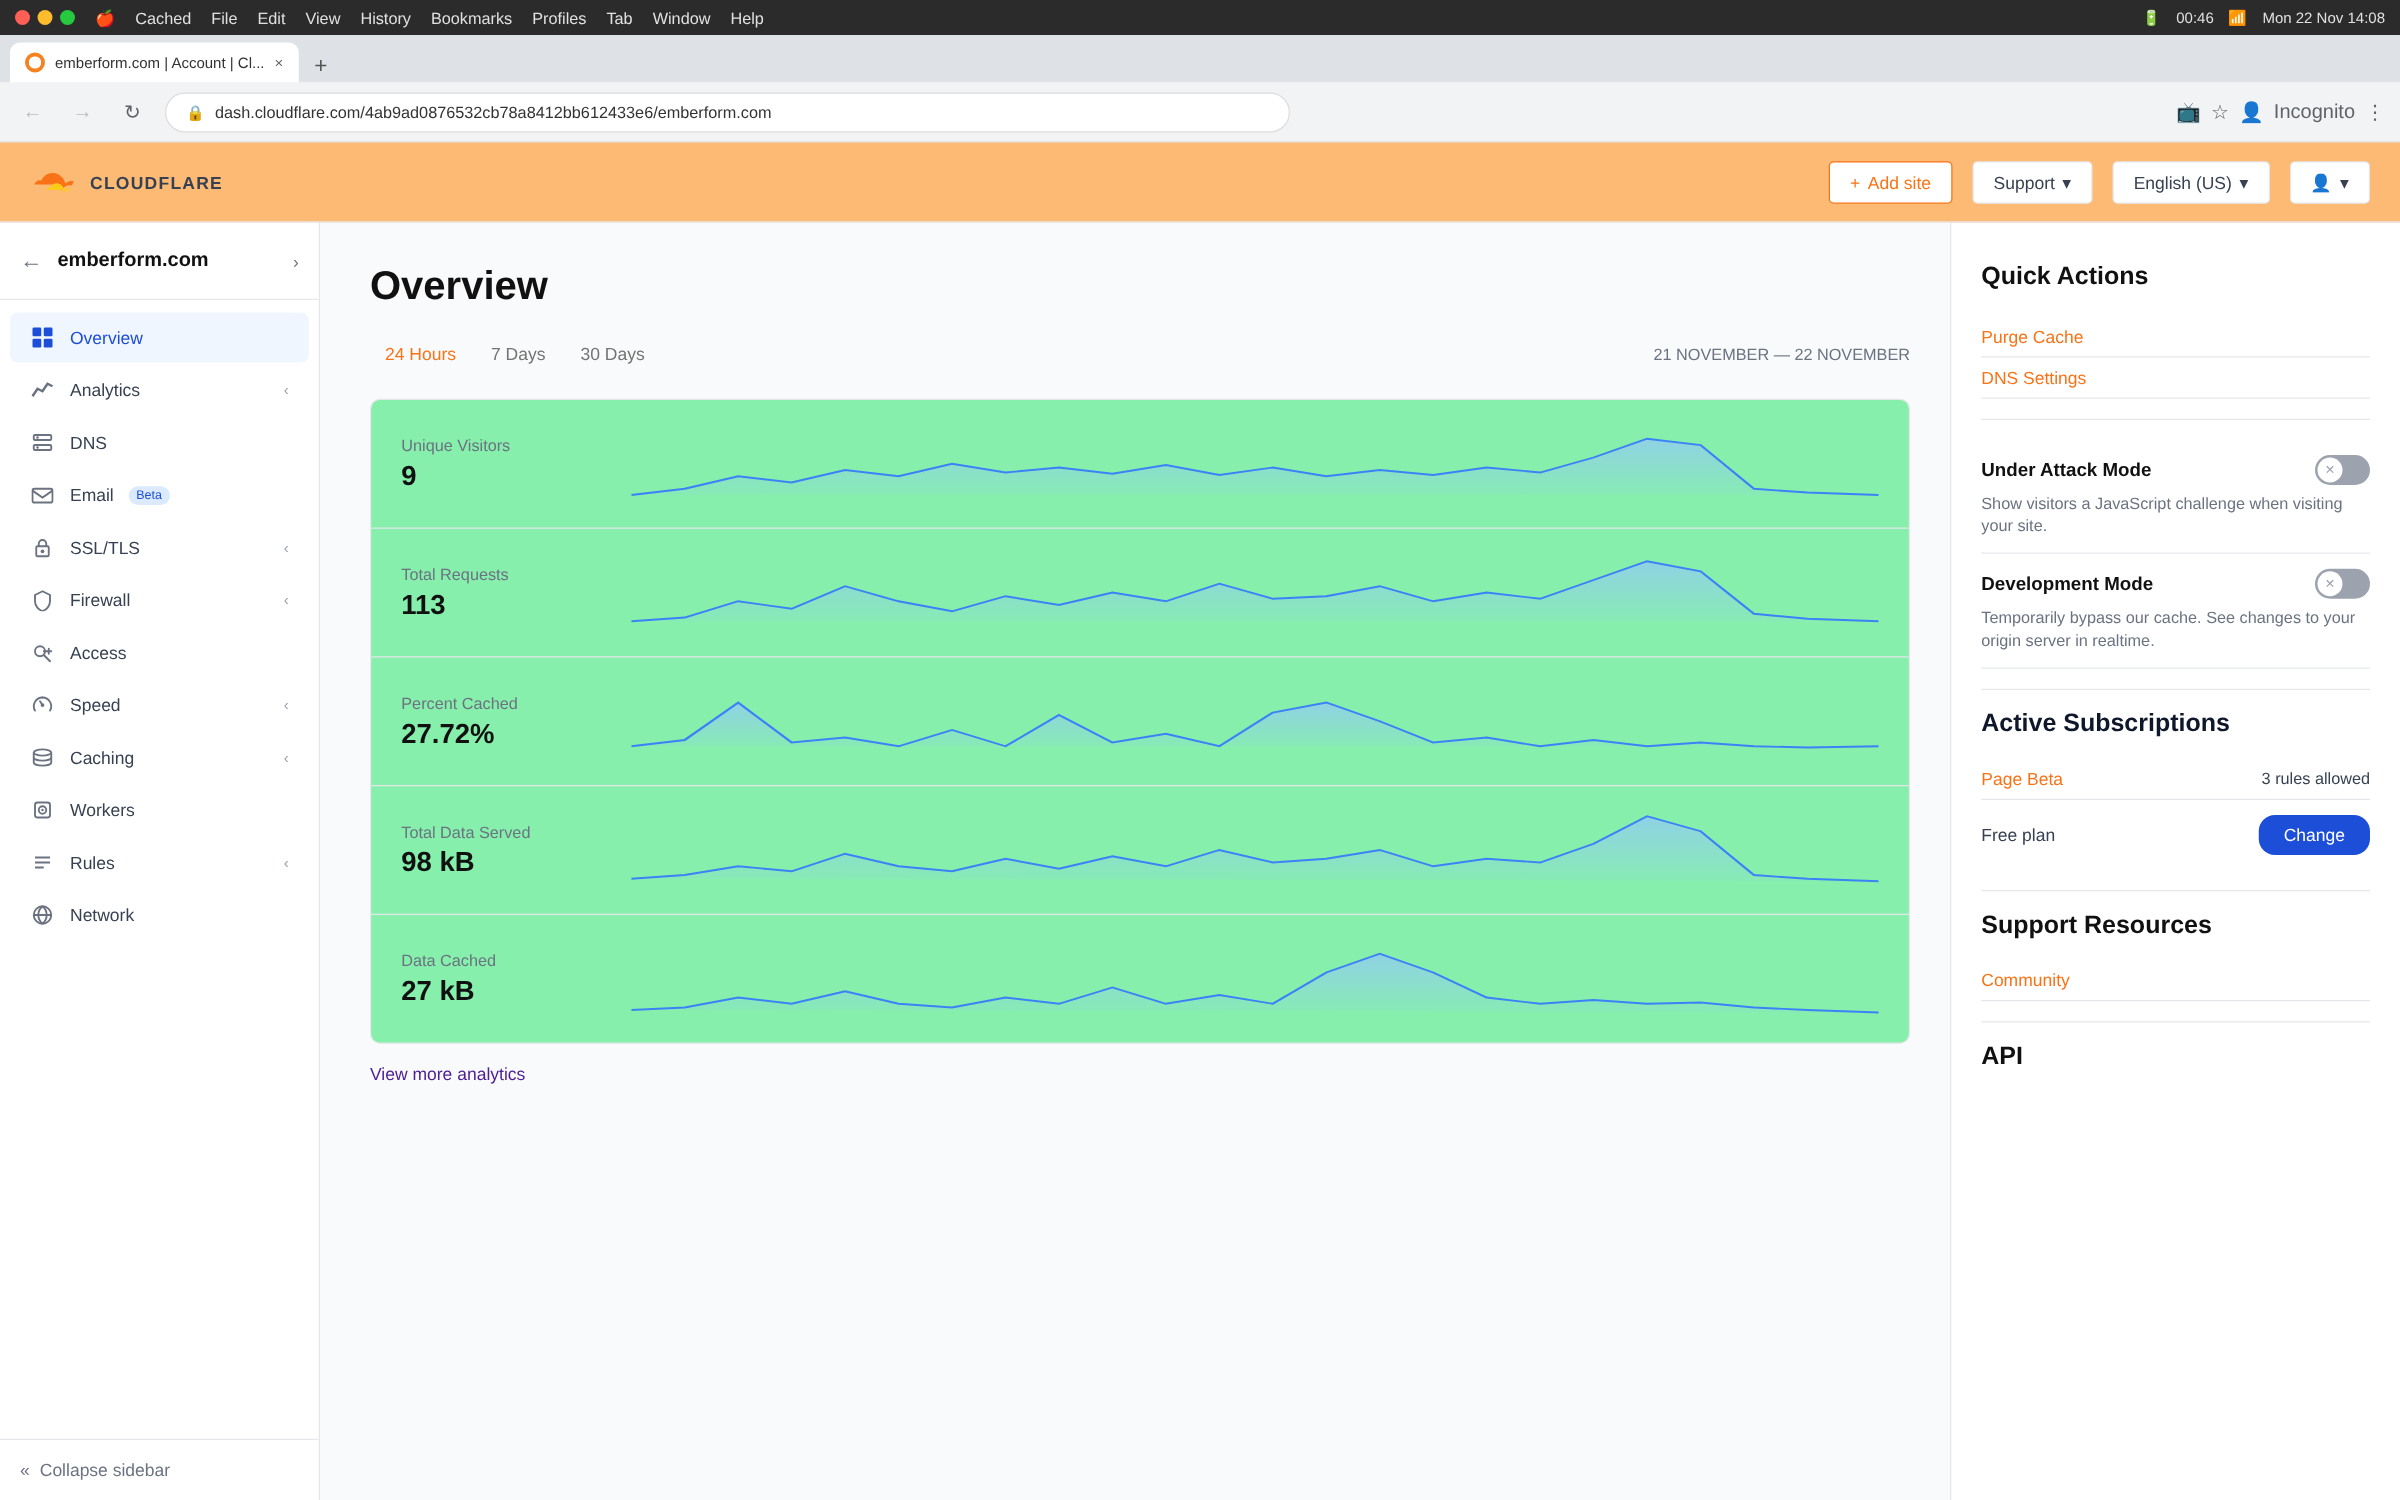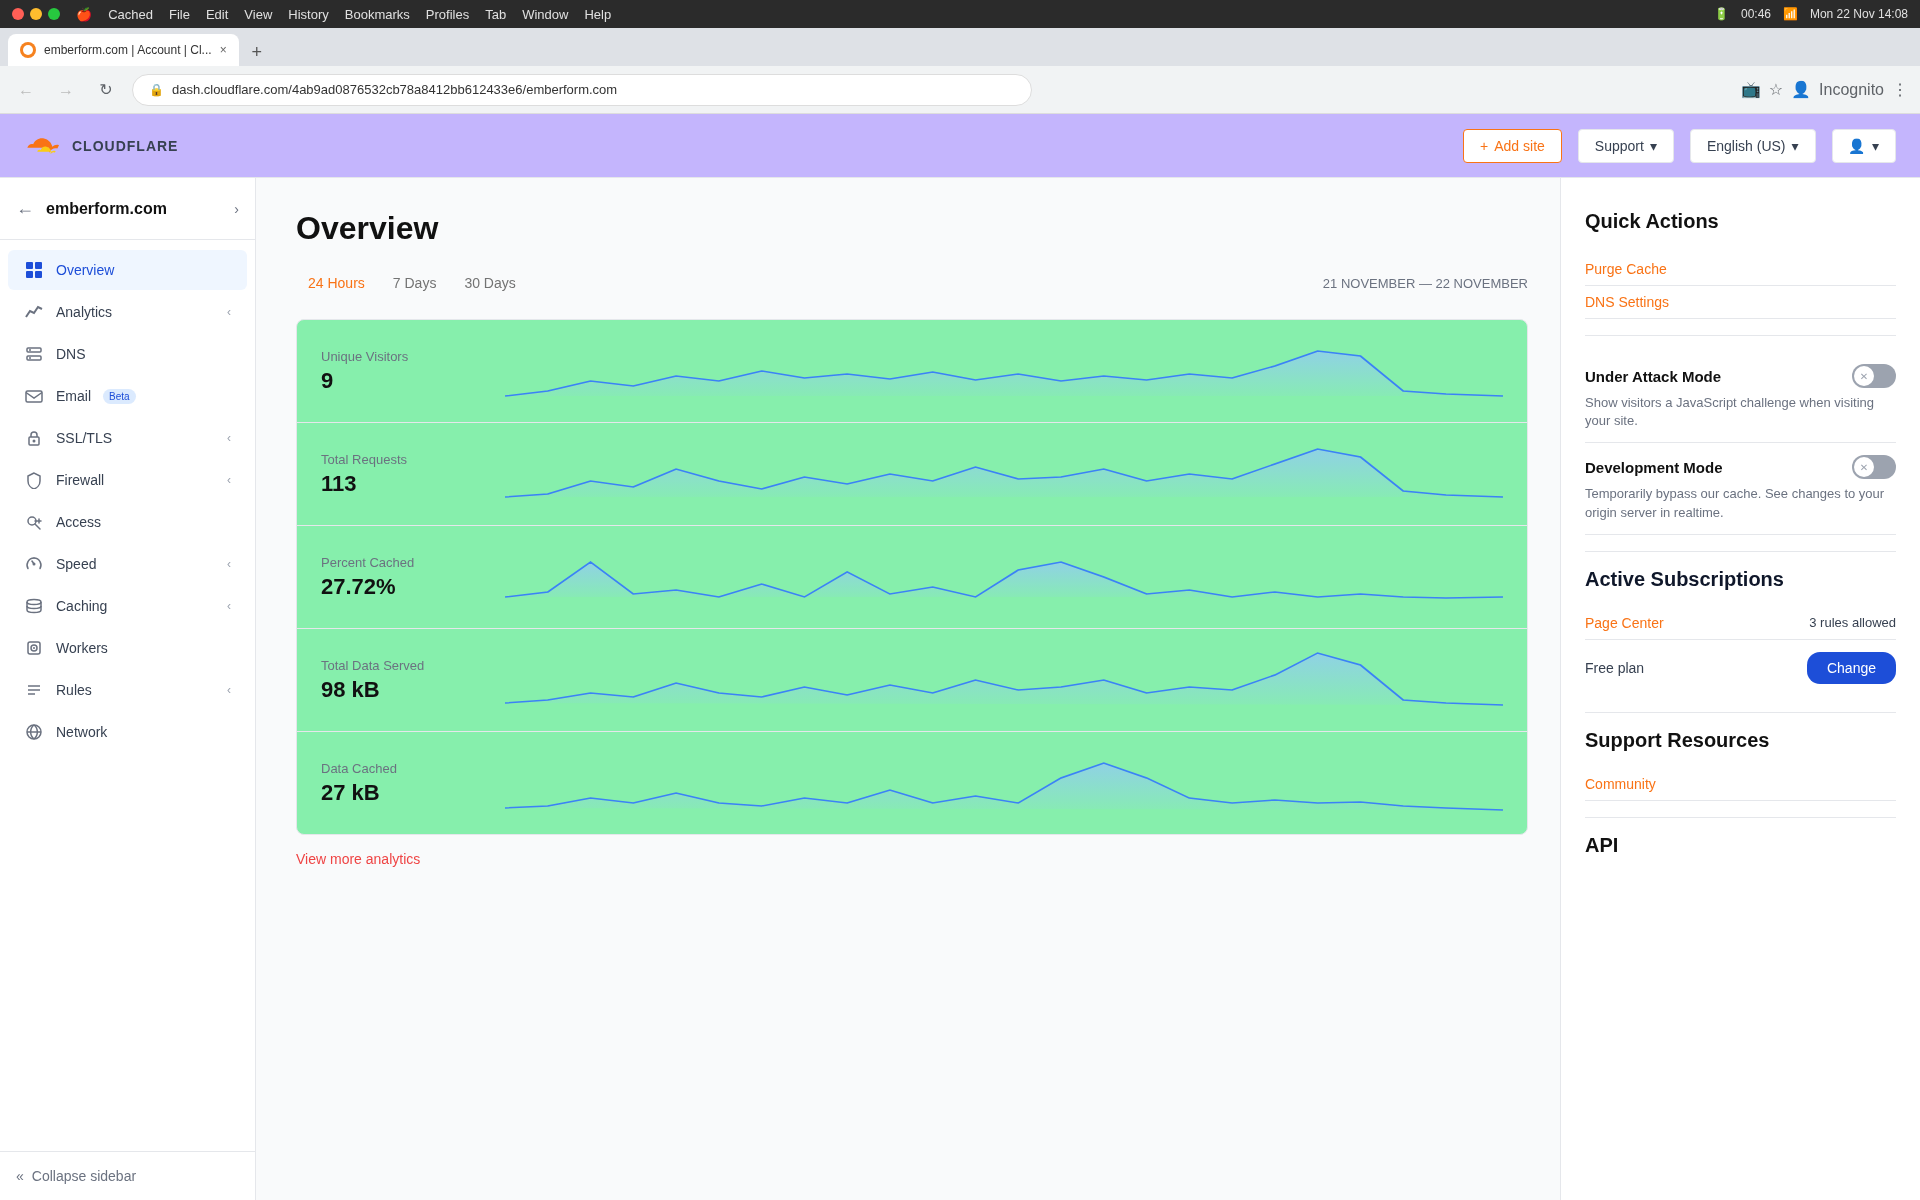--- a/index.html
+++ b/index.html
@@ -169,21 +169,21 @@
     }
     .stat-row:last-child { border-bottom: none; }
     .stat-label-block { width: 160px; flex-shrink: 0; }
     .stat-label { font-size: 13px; color: #6b7280; margin-bottom: 4px; }
     .stat-value { font-size: 22px; font-weight: 600; color: #111; }
     .stat-chart { flex: 1; height: 70px; }
 
     
     .chart-svg { width: 100%; height: 70px; }
 
-    .view-more-link { display: block; margin-top: 16px; color: #ef4444; font-size: 14px; text-decoration: none; }
+    .view-more-link { display: block; margin-top: 16px; color: #4c1d95; font-size: 14px; text-decoration: none; }
 
     
     .right-panel {
       width: 360px;
       flex-shrink: 0;
       padding: 32px 24px;
       background: white;
       border-left: 1px solid #e5e7eb;
       overflow-y: auto;
     }
@@ -243,21 +243,21 @@
     }
 
     .support-title { font-size: 20px; font-weight: 700; color: #111; margin-bottom: 16px; }
     .support-link { display: block; color: #f97316; font-size: 14px; text-decoration: none; padding: 8px 0; border-bottom: 1px solid #e5e7eb; }
 
     .api-title { font-size: 20px; font-weight: 700; color: #111; margin-top: 16px; }
 
     
     .top-nav {
       height: 64px;
-      background: #c4b5fd;
+      background: #fdba74;
       border-bottom: 1px solid #e5e7eb;
       display: flex;
       align-items: center;
       padding: 0 24px;
       gap: 20px;
     }
     .top-nav-logo {
       display: flex;
       align-items: center;
       gap: 8px;
@@ -685,21 +685,21 @@
             </div>
           </div>
           <p class="mode-desc">Temporarily bypass our cache. See changes to your origin server in realtime.</p>
         </div>
 
         <div class="section-divider"></div>
 
         <h2 class="subscriptions-title">Active Subscriptions</h2>
 
         <div class="subscription-row">
-          <a class="subscription-name" href="#">Page Center</a>
+          <a class="subscription-name" href="#">Page Beta</a>
           <span class="subscription-detail">3 rules allowed</span>
         </div>
 
         <div class="plan-row">
           <span class="plan-name">Free plan</span>
           <button class="change-btn">Change</button>
         </div>
 
         <div class="section-divider"></div>
 

